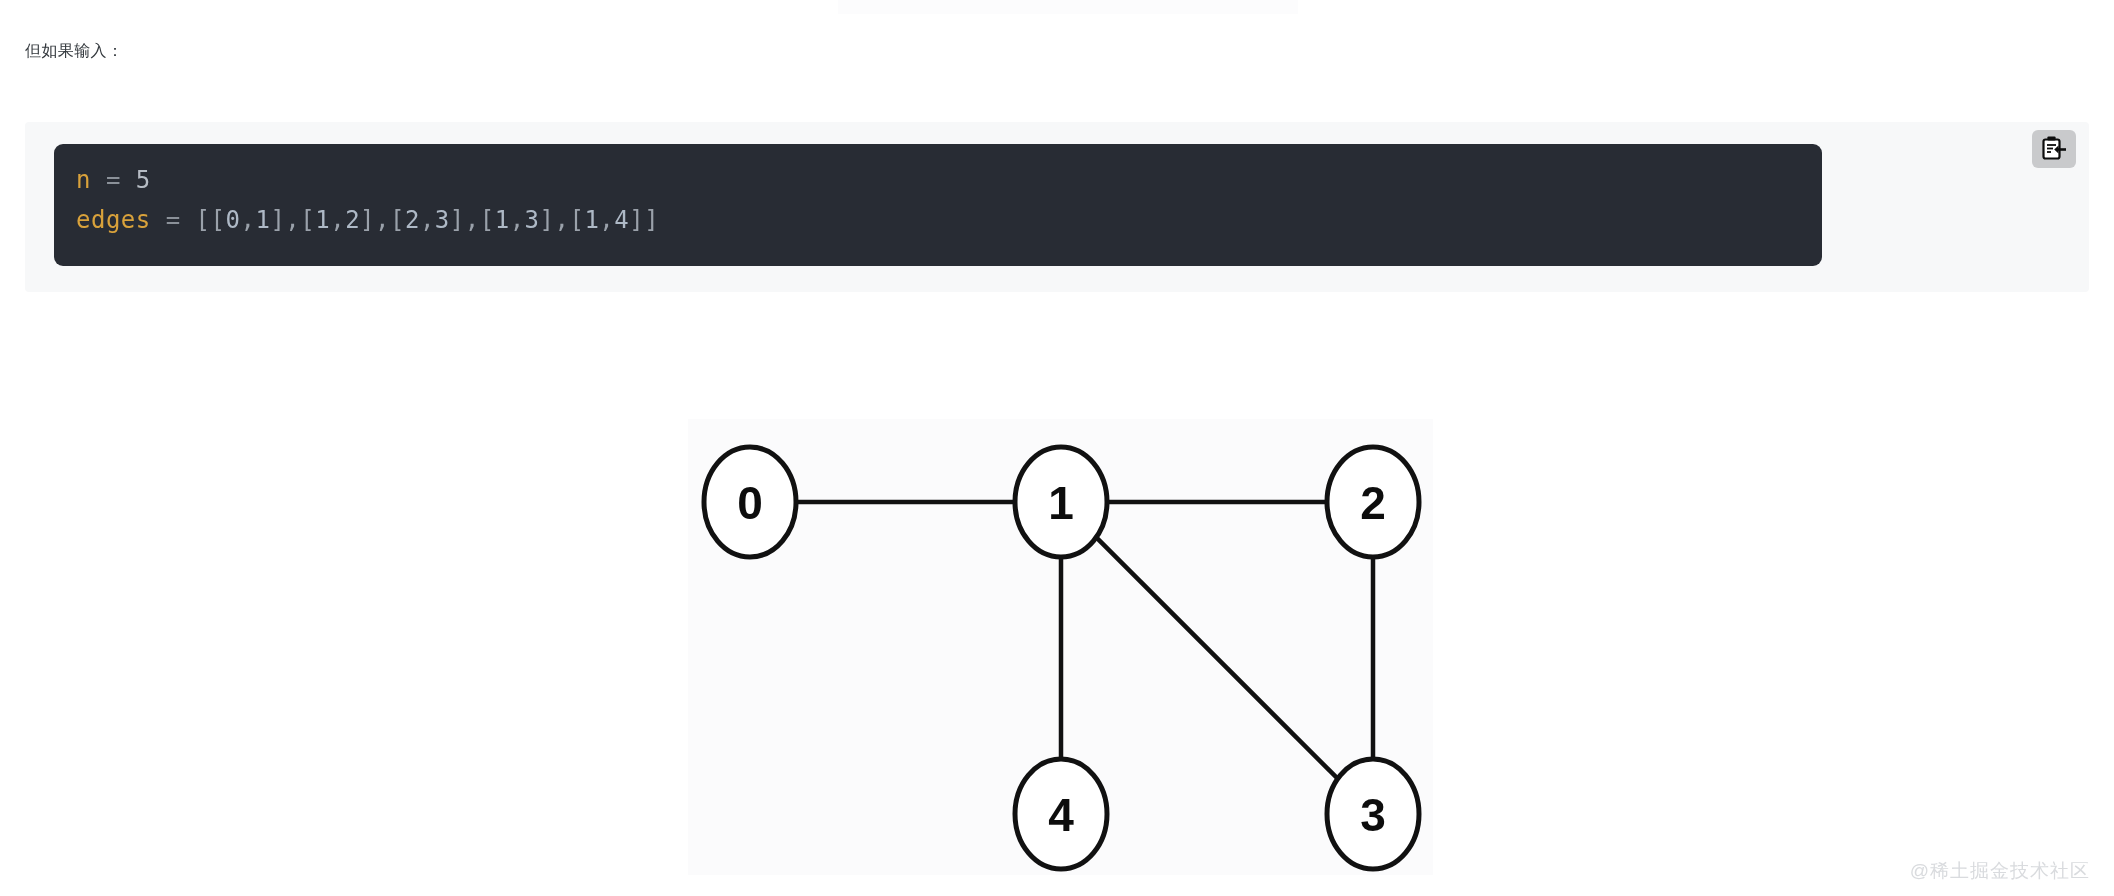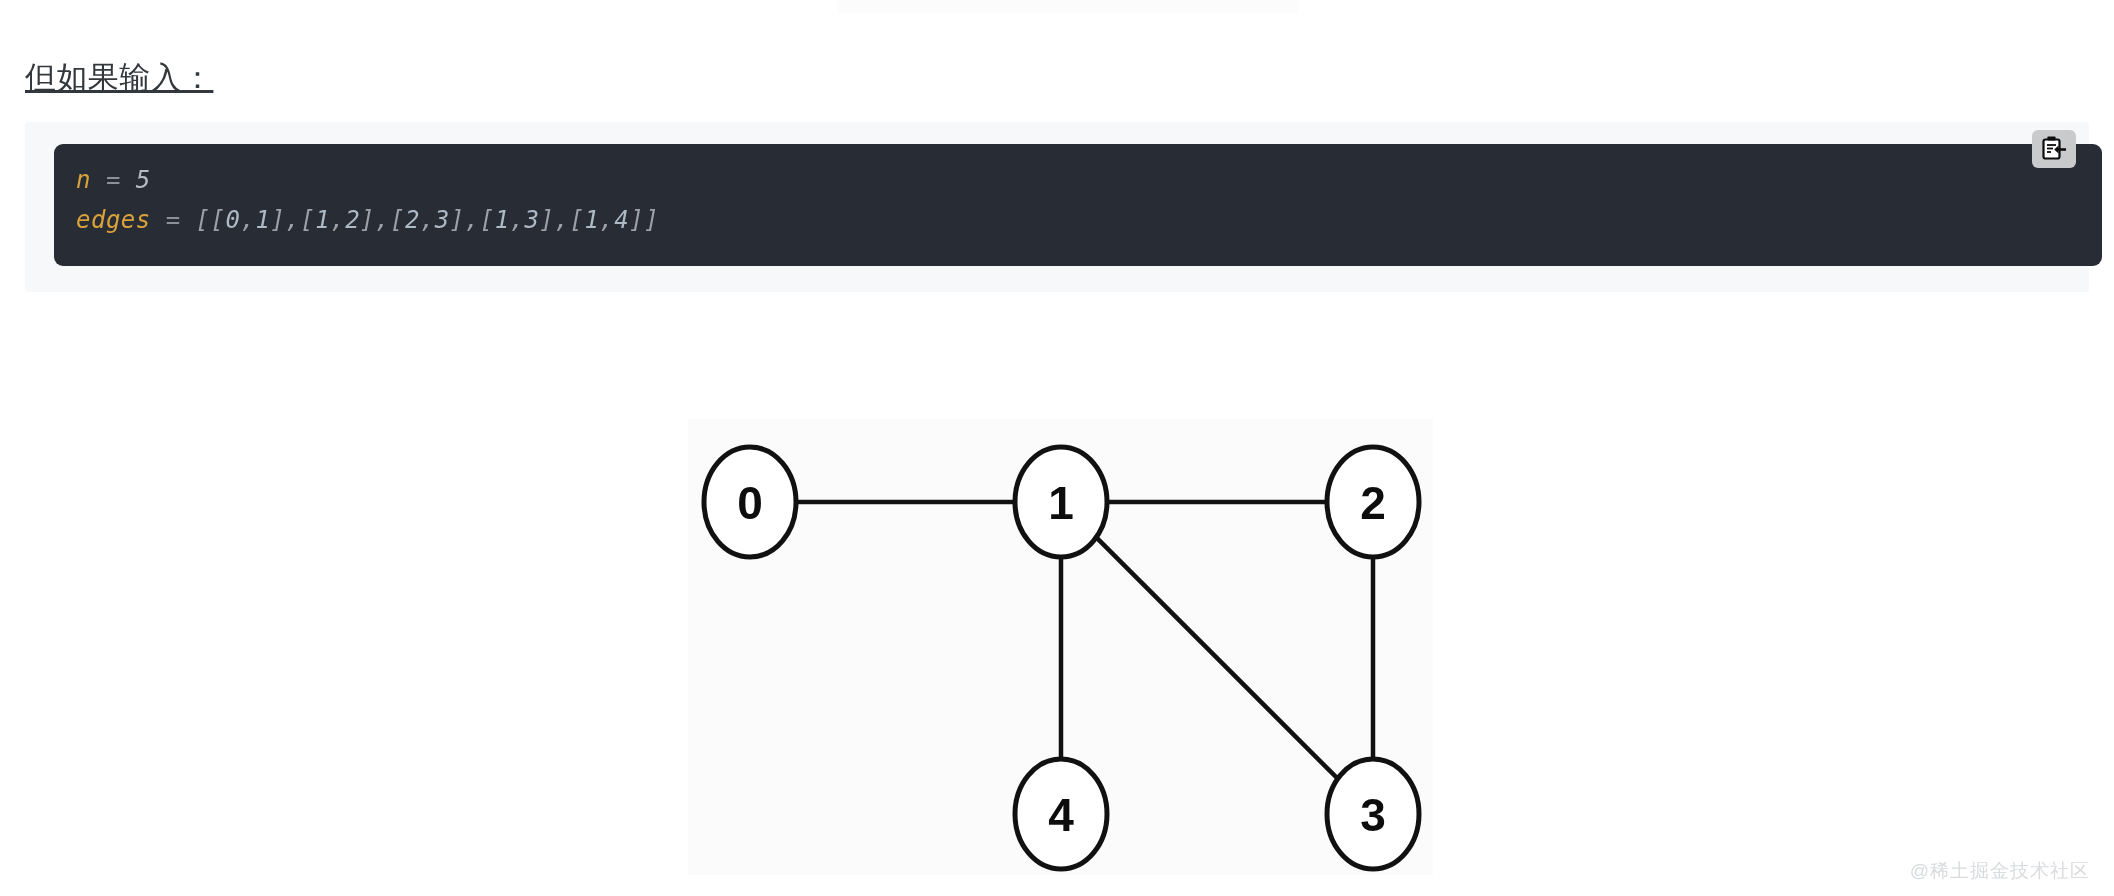--- a/index.html
+++ b/index.html
@@ -29,51 +29,49 @@
 
   .page {
     position: relative;
     width: 2114px;
     height: 896px;
   }
 
   
   .para {
     position: absolute;
-    font-size: 31px;
+    font-size: 16px;
     line-height: 1.6;
     color: #33383d;
     letter-spacing: 0.4px;
     white-space: nowrap;
-    text-decoration: underline;
   }
   .para-1 { left: 25px; top: 22px; }
   .para-2 { left: 25px; top: 325px; }
 
   
   .code-outer {
     position: absolute;
     left: 25px;
     top: 122px;
     width: 2064px;
     height: 170px;
     background: #f7f8f9;
     border-radius: 4px;
   }
   .code-inner {
     position: absolute;
     left: 29px;
     top: 22px;
-    width: 2048px;
+    width: 1768px;
     height: 122px;
     background: #282c34;
     border-radius: 9px;
     padding: 16px 0 0 22px;
     overflow: hidden;
-    font-style: italic;
   }
   .code-line {
     font-family: "DejaVu Sans Mono", "Liberation Mono", monospace;
     font-size: 24px;
     line-height: 40px;
     white-space: pre;
     letter-spacing: 0.5px;
   }
   .tok-var   { color: #d9a23b; }
   .tok-op    { color: #8b9199; }

